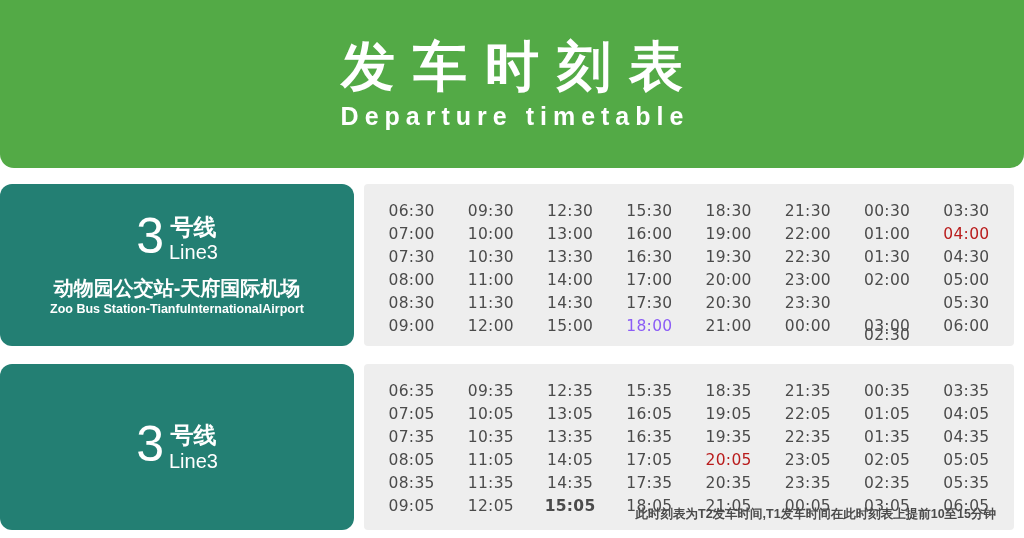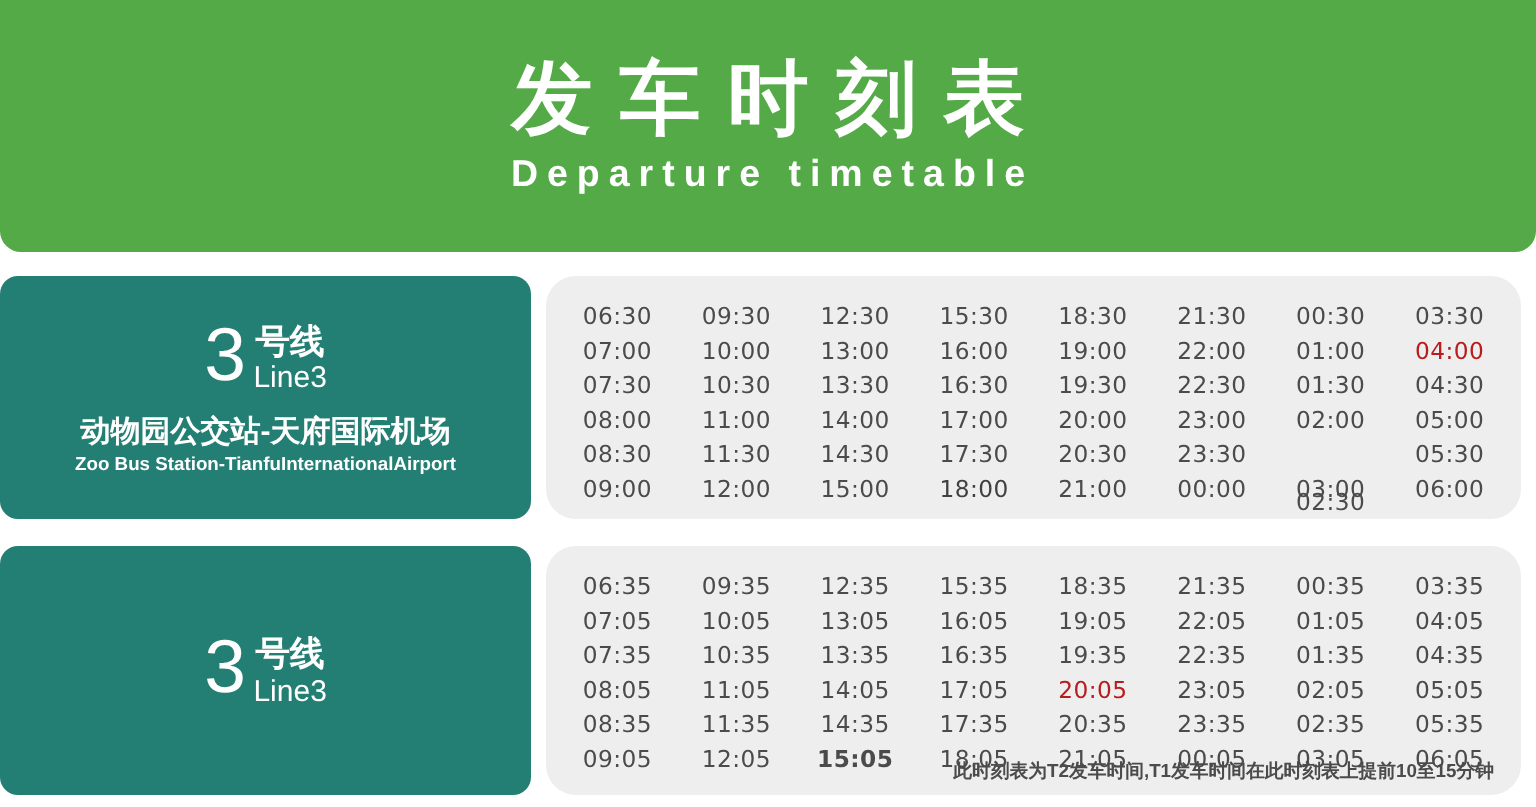--- a/index.html
+++ b/index.html
@@ -125,21 +125,21 @@
     white-space: nowrap;
     line-height: 1.2;
   }
 
   
   .timetable-panel {
     margin-left: 10px;
     flex: 0 0 650px;
     width: 650px;
     background: #eeeeee;
-    border-radius: 20px;
+    border-radius: 4px;
     box-sizing: border-box;
     padding: 16px 8px 8px 8px;
     position: relative;
     display: flex;
     flex-direction: column;
   }
   .timetable-grid {
     display: grid;
     grid-template-columns: repeat(8, 1fr);
     grid-auto-rows: 23px;
@@ -224,21 +224,21 @@
         <div class="time-cell" style="color: rgb(75, 75, 75);">11:30</div>
         <div class="time-cell" style="color: rgb(75, 75, 75);">14:30</div>
         <div class="time-cell" style="color: rgb(75, 75, 75);">17:30</div>
         <div class="time-cell" style="color: rgb(75, 75, 75);">20:30</div>
         <div class="time-cell" style="color: rgb(75, 75, 75);">23:30</div>
         <div class="time-cell" style="color: rgb(75, 75, 75); margin-top: 32px;">02:30</div>
         <div class="time-cell" style="color: rgb(75, 75, 75);">05:30</div>
         <div class="time-cell" style="color: rgb(75, 75, 75);">09:00</div>
         <div class="time-cell" style="color: rgb(75, 75, 75);">12:00</div>
         <div class="time-cell" style="color: rgb(75, 75, 75);">15:00</div>
-        <div class="time-cell" style="color: #404040;">18:00</div>
+        <div class="time-cell" style="color: #8b5cf6;">18:00</div>
         <div class="time-cell" style="color: rgb(75, 75, 75);">21:00</div>
         <div class="time-cell" style="color: rgb(75, 75, 75);">00:00</div>
         <div class="time-cell" style="color: rgb(75, 75, 75);">03:00</div>
         <div class="time-cell" style="color: rgb(75, 75, 75);">06:00</div>
       </div>
 
   </div>
 </div>
 
 <div class="route-row row-2">

